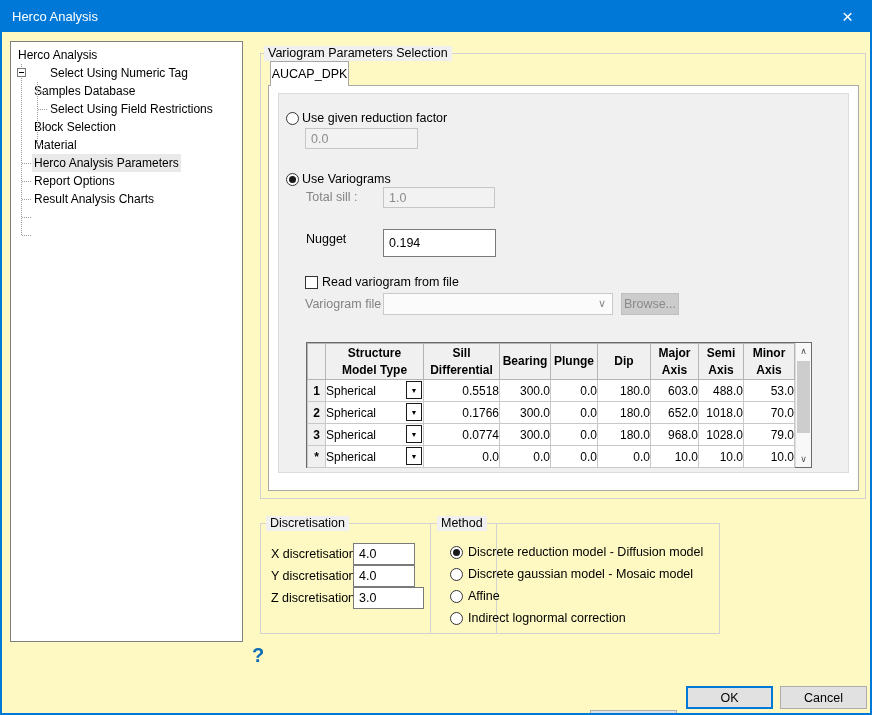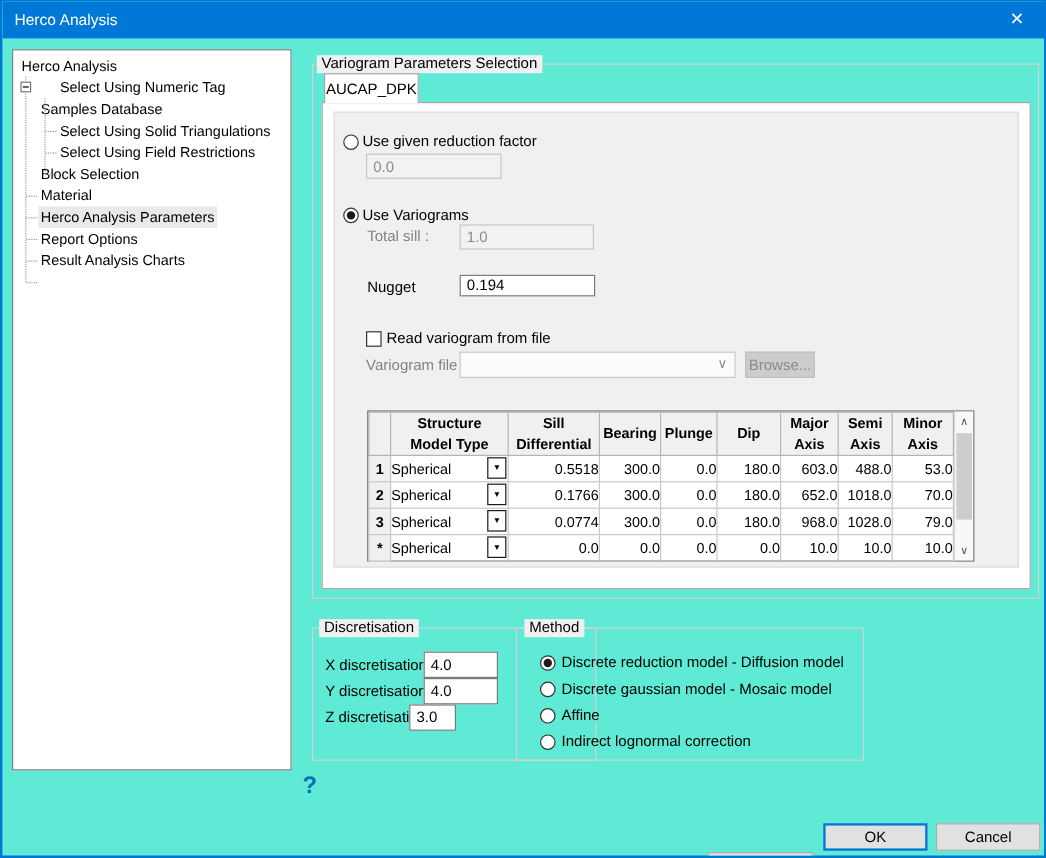--- a/index.html
+++ b/index.html
@@ -1,19 +1,19 @@
 <!DOCTYPE html>
 <html><head>
 <meta charset="utf-8">
 <style>
   * { margin:0; padding:0; box-sizing:border-box; }
   html,body { background:#d6d6d6; }
   body { font-family:"Liberation Sans", sans-serif; font-size:12.5px; color:#000; }
 
-  .window { position:relative; width:872px; height:715px; background:#5eead4;
+  .window { position:relative; width:872px; height:715px; background:#fef9c3;
             border:2px solid #0078d7; border-top-width:1px; overflow:hidden; }
 
   
   .titlebar { position:absolute; left:0; top:0; right:0; height:31px; background:#0078d7;
               display:flex; align-items:center; }
   .titletext { color:#fff; font-size:13px; margin-left:10px; }
   .closebtn { position:absolute; right:0; top:0; width:45px; height:31px; display:flex;
               align-items:center; justify-content:center; color:#fff; font-size:19px;
               font-weight:300; cursor:default; }
 
@@ -102,21 +102,20 @@
     <span class="titletext">Herco Analysis</span>
     <span class="closebtn">
         <span>×</span>
       </span>
   </div>
 
   <div class="treepanel">
     <div class="trow lvl0"><span class="tlabel">Herco Analysis</span></div>
     <div class="trow lvl2"><span class="tlabel">Select Using Numeric Tag</span></div>
     <div class="trow lvl1"><span class="tlabel">Samples Database</span></div>
-    <div class="trow lvl2"><span class="tlabel">Select Using Solid Triangulations</span></div>
     <div class="trow lvl2"><span class="tlabel">Select Using Field Restrictions</span></div>
     <div class="trow lvl1"><span class="tlabel">Block Selection</span></div>
     <div class="trow lvl1"><span class="tlabel">Material</span></div>
     <div class="trow lvl1"><span class="tlabel sel">Herco Analysis Parameters</span></div>
     <div class="trow lvl1"><span class="tlabel">Report Options</span></div>
     <div class="trow lvl1"><span class="tlabel">Result Analysis Charts</span></div>
 
     <div class="vline" style="left:10px; top:22px; height:171px;"></div>
     <div class="vline" style="left:26px; top:40px; height:63px;"></div>
     <div class="hline" style="left:27px; width:9px; top:49px;"></div>
@@ -144,21 +143,21 @@
     <span class="lbl" style="left:23px; top:16px;">Use given reduction factor</span>
     <input class="tbox dis" style="left: 26px; top: 34px; width: 113px; height: 21px;" disabled="" value="0.0">
 
     <span class="radio checked" style="left:7px; top:79px;"></span>
     <span class="lbl" style="left:23px; top:77px;">Use Variograms</span>
 
     <span class="lbl dis" style="left:27px; top:95px;">Total sill :</span>
     <input class="tbox dis" style="left: 104px; top: 93px; width: 112px; height: 21px;" disabled="" value="1.0">
 
     <span class="lbl" style="left:27px; top:137px;">Nugget</span>
-    <input class="tbox" style="left: 104px; top: 135px; width: 113px; height: 18px;" value="0.194">
+    <input class="tbox" style="left: 104px; top: 135px; width: 113px; height: 28px;" value="0.194">
 
     <span class="checkbox" style="left:26px; top:182px;"></span>
     <span class="lbl" style="left:43px; top:180px;">Read variogram from file</span>
 
     <span class="lbl dis" style="left:26px; top:202px;">Variogram file</span>
     <div class="combo" style="left:104px; top:199px; width:230px; height:22px;">
       <span class="chev">∨</span>
     </div>
     <div class="btn dis" style="left:342px; top:199px; width:58px; height:22px;">
         <span>Browse...</span>
@@ -261,21 +260,21 @@
       </div>
     </div>
   </div>
 
   <div class="groupbox" style="left:258px; top:522px; width:237px; height:111px;">
     <span class="lbl" style="left:10px; top:22px;">X discretisation</span>
     <input class="tbox" style="left: 92px; top: 19px; width: 62px; height: 22px;" value="4.0">
     <span class="lbl" style="left:10px; top:44px;">Y discretisation</span>
     <input class="tbox" style="left: 92px; top: 41px; width: 62px; height: 22px;" value="4.0">
     <span class="lbl" style="left:10px; top:66px;">Z discretisation</span>
-    <input class="tbox" style="left: 80px; top: 63px; width: 39px; height: 22px;" value="3.0">
+    <input class="tbox" style="left: 92px; top: 63px; width: 71px; height: 22px;" value="3.0">
   </div>
   <span class="grouplabel" style="left:264px; top:515px;">Discretisation</span>
 
   <div class="groupbox" style="left:428px; top:522px; width:290px; height:111px;">
     <span class="radio checked" style="left:19px; top:22px;"></span>
     <span class="lbl" style="left:37px; top:20px;">Discrete reduction model - Diffusion model</span>
     <span class="radio" style="left:19px; top:44px;"></span>
     <span class="lbl" style="left:37px; top:42px;">Discrete gaussian model - Mosaic model</span>
     <span class="radio" style="left:19px; top:66px;"></span>
     <span class="lbl" style="left:37px; top:64px;">Affine</span>

